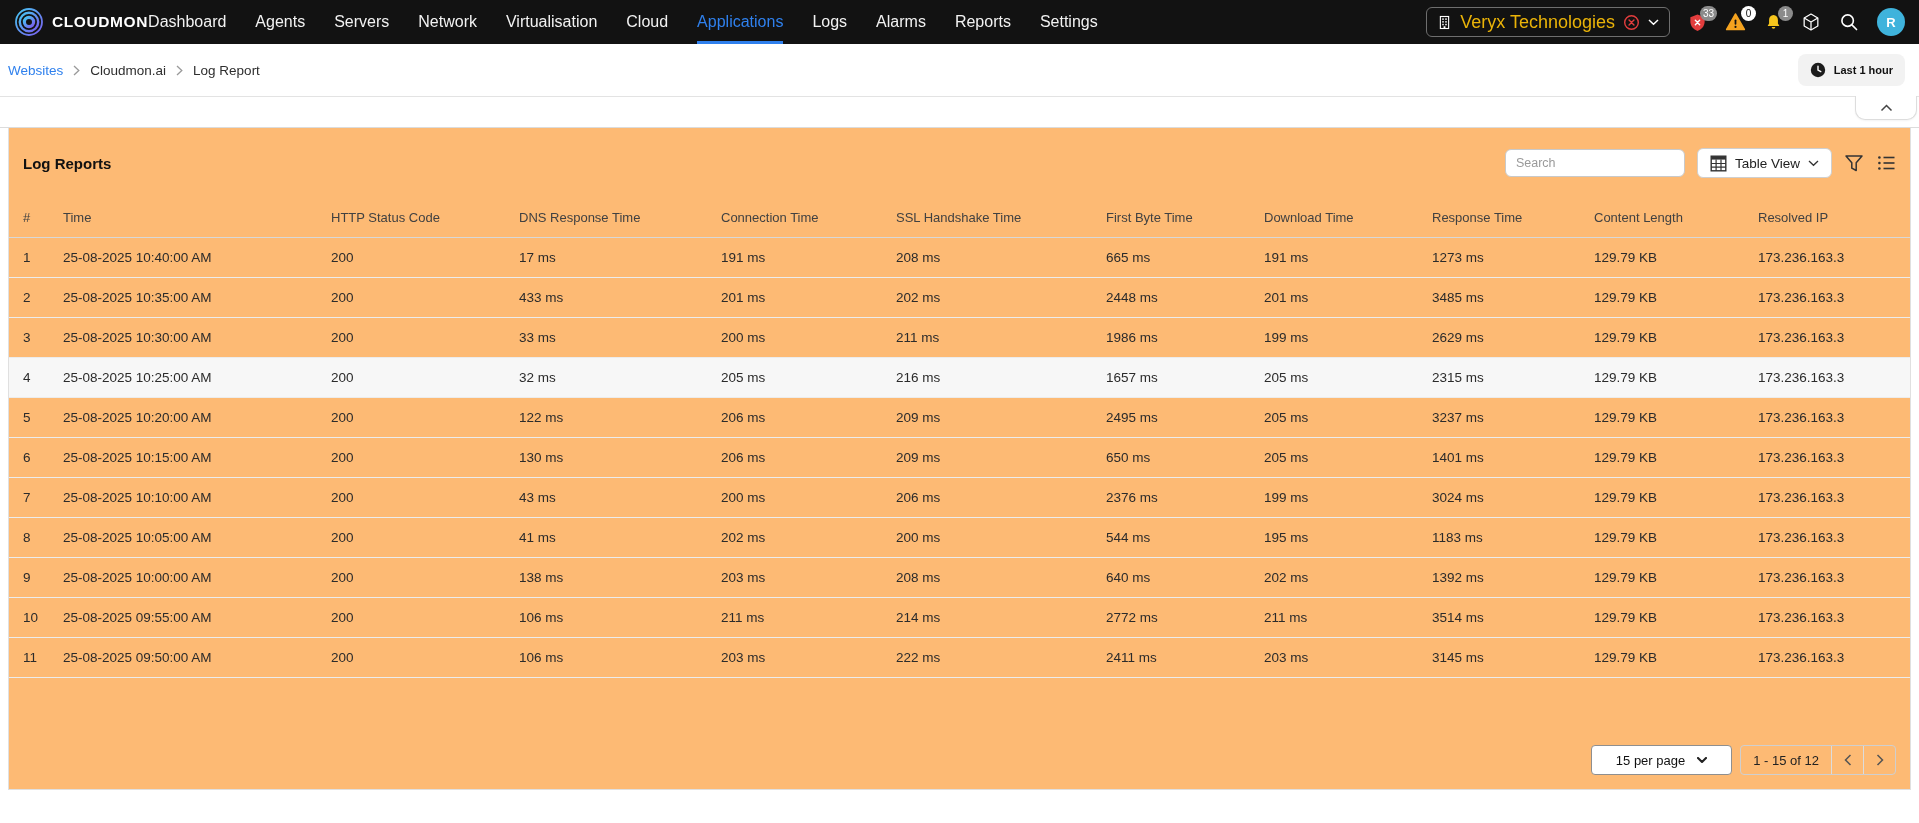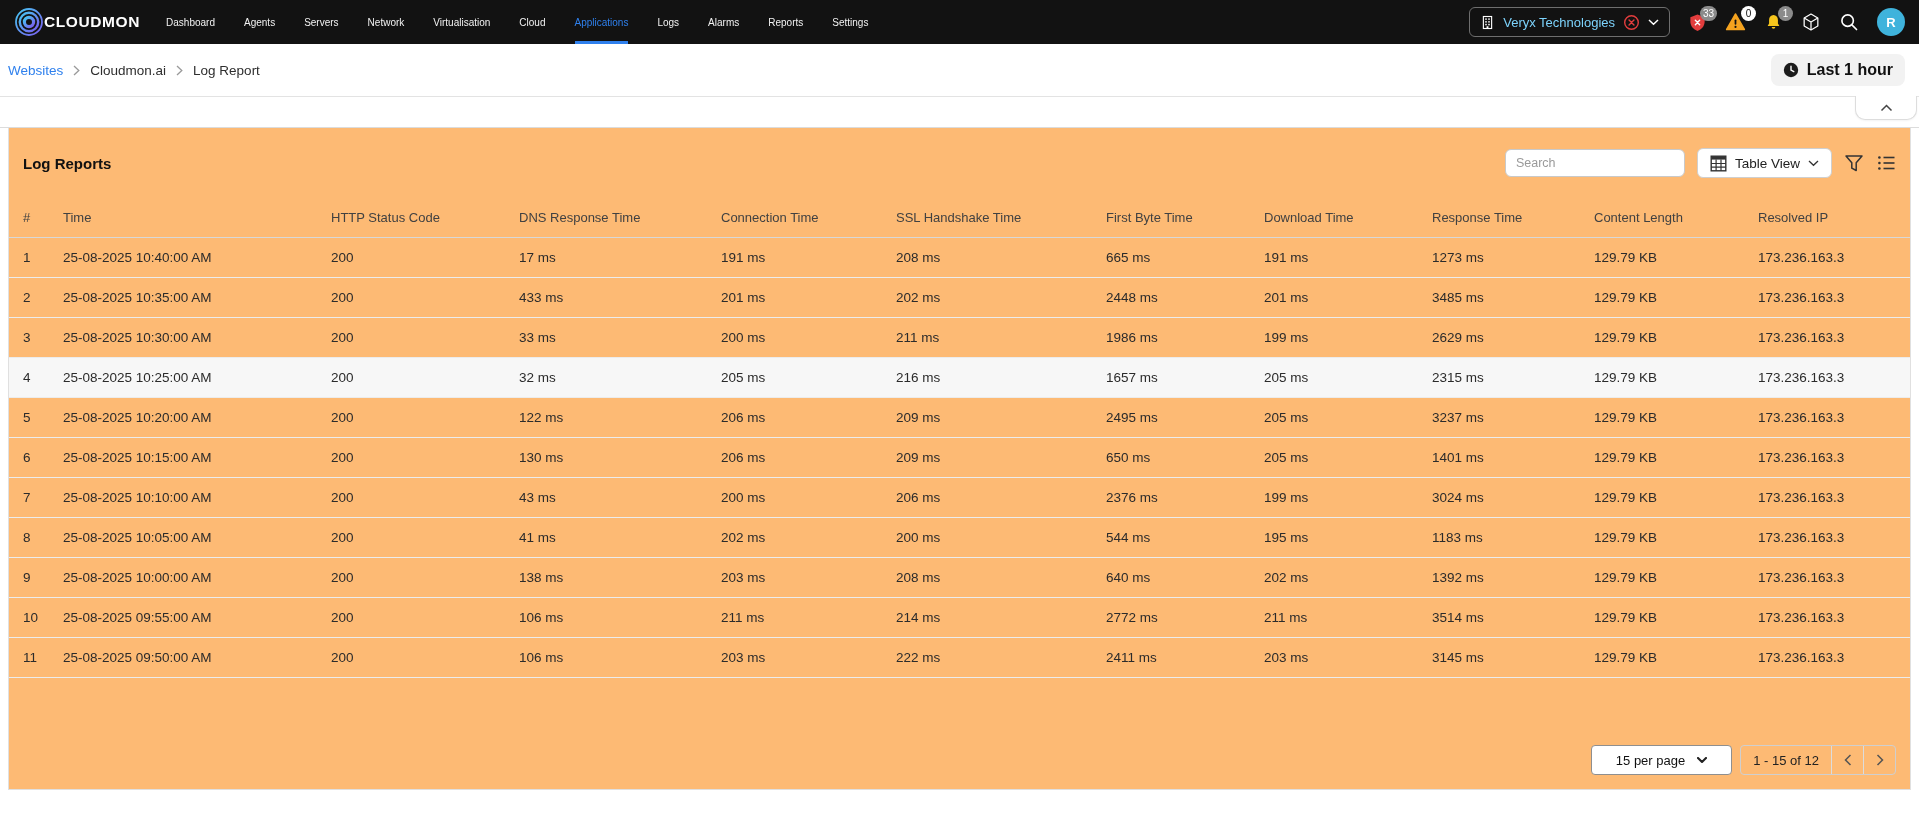--- a/index.html
+++ b/index.html
@@ -1,45 +1,45 @@
 <!DOCTYPE html>
 <html><head>
 <meta charset="utf-8">
 <style>
   * { margin:0; padding:0; box-sizing:border-box; }
   html,body { width:1919px; height:823px; overflow:hidden; background:#fff;
     font-family:"Liberation Sans", sans-serif; }
 
   
   .topbar { height:44px; background:#121212; display:flex; align-items:stretch; padding:0 14px; }
-  .brand { display:flex; align-items:center; gap:0; margin-right:26px; cursor:pointer; }
+  .brand { display:flex; align-items:center; gap:8px; cursor:pointer; }
   .brand-text { color:#fff; font-weight:bold; font-size:15.5px; letter-spacing:.6px; }
   .nav { display:flex; align-items:stretch; gap:29px; }
-  .nav-item { display:flex; align-items:center; color:#f2f2f2; font-size:10px; cursor:pointer;
+  .nav-item { display:flex; align-items:center; color:#f2f2f2; font-size:16px; cursor:pointer;
     border-bottom:3px solid transparent; border-top:3px solid transparent; }
   .nav-item.active { color:#2f80ed; border-bottom-color:#2f80ed; }
   .topbar-right { margin-left:auto; display:flex; align-items:center; gap:18px; }
   .tenant-select { height:30px; border:1px solid #6e6e6e; border-radius:6px; display:flex;
     align-items:center; gap:8px; padding:0 10px; cursor:pointer; }
-  .tenant-select span { color:#7dd3fc; font-size:13px; }
+  .tenant-select span { color:#eab308; font-size:18px; }
   .icon-wrap { position:relative; display:flex; align-items:center; cursor:pointer; }
   .badge { position:absolute; top:-6px; right:-10px; background:#8b8b8b; color:#fff; font-size:10px;
     line-height:15px; min-width:15px; height:15px; border-radius:8px; text-align:center; padding:0 3px; }
   .badge.light { background:#fff; color:#111; }
   .avatar { width:28px; height:28px; border-radius:50%; background:#3fb3dc; color:#fff;
     font-size:13px; font-weight:bold; display:flex; align-items:center; justify-content:center; cursor:pointer; }
 
   
   .crumb-row { height:53px; display:flex; align-items:center; padding:0 14px 0 8px;
     border-bottom:1px solid #e3e3e3; background:#fff; }
   .breadcrumb { display:flex; align-items:center; gap:10px; font-size:13.5px; }
   .bc-item { color:#2e2e2e; }
   .bc-item.link { color:#2f80ed; cursor:pointer; }
   .time-chip { margin-left:auto; height:32px; background:#f2f2f2; border-radius:8px; display:flex;
-    align-items:center; gap:8px; padding:0 12px; font-size:16px; font-weight:bold; color:#111; cursor:pointer; }
+    align-items:center; gap:8px; padding:0 12px; font-size:11px; font-weight:bold; color:#111; cursor:pointer; }
 
   
   .tab-row { height:31px; display:flex; justify-content:center; align-items:stretch;
     border-bottom:1px solid #dcdcdc; position:relative; background:#fff; }
   .tab { display:flex; align-items:center; padding:0 18px; font-size:12.5px; letter-spacing:.3px;
     color:#4f4f4f; cursor:pointer; border-bottom:3px solid transparent; }
   .tab.active { color:#2f80ed; font-weight:bold; background:#f7f7f7; border-bottom-color:#2f80ed; }
   .collapse-btn { position:absolute; right:2px; top:-1px; width:62px; height:24px; background:#fff;
     border:1px solid #ddd; border-top:none; border-radius:0 0 10px 10px; display:flex;
     align-items:center; justify-content:center; cursor:pointer; box-shadow:0 1px 2px rgba(0,0,0,.05); }

